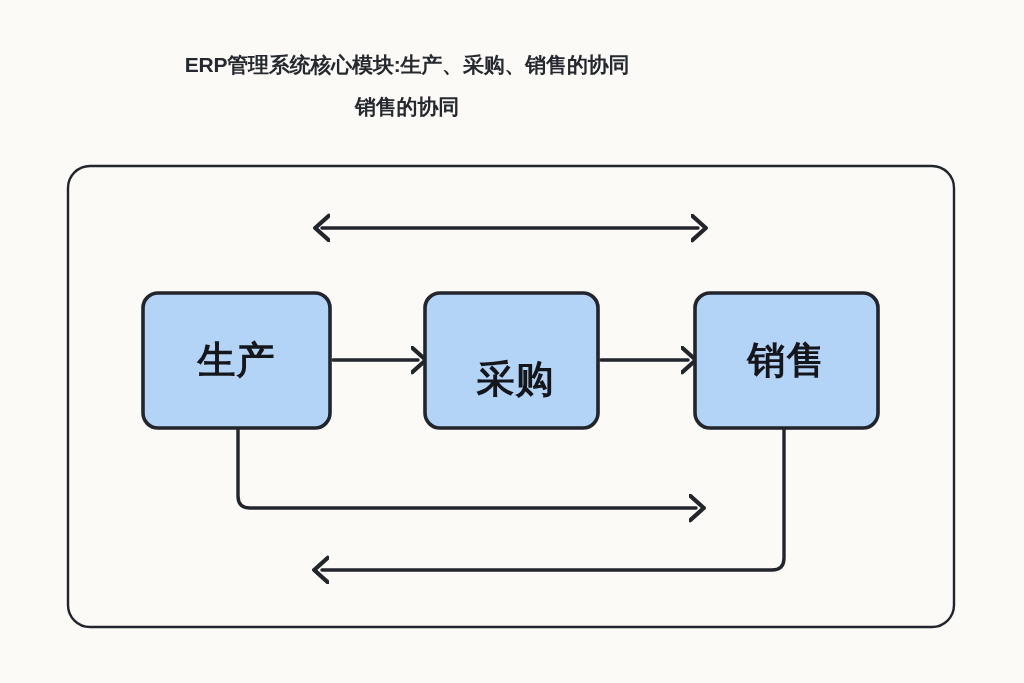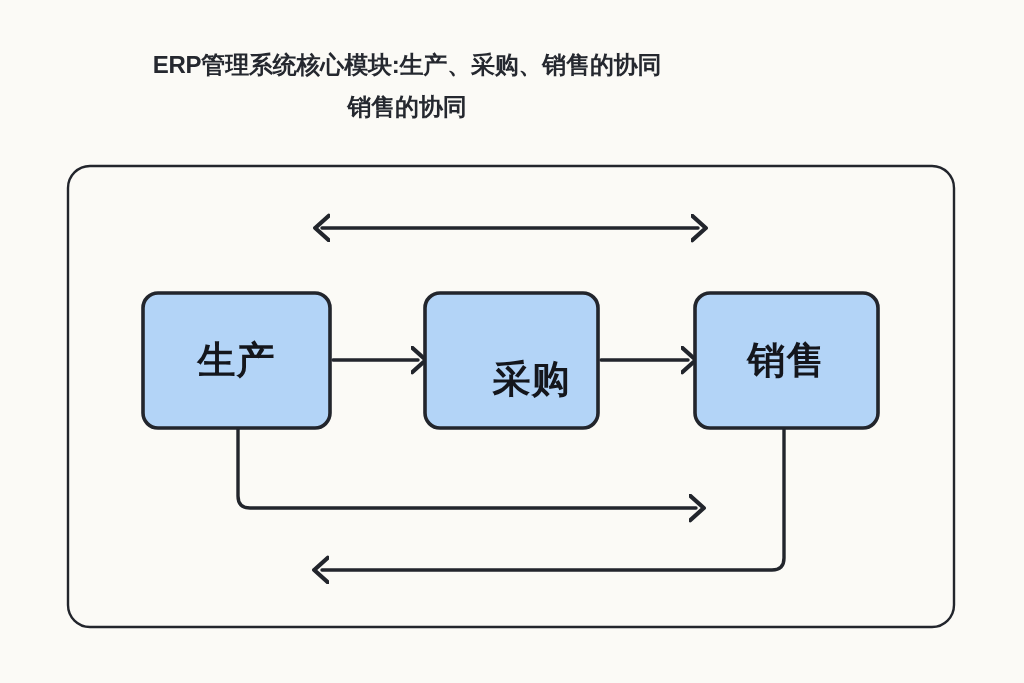--- a/index.html
+++ b/index.html
@@ -22,21 +22,21 @@
     width: 1024px;
     height: 683px;
   }
   .title-block {
     position: absolute;
     left: 0;
     top: 44px;
     width: 814px;
     text-align: center;
     color: #25282f;
-    font-size: 24px;
+    font-size: 21px;
     font-weight: bold;
     line-height: 42px;
     letter-spacing: -0.2px;
   }
   .title-line {
     display: block;
     white-space: pre;
   }
   svg.canvas {
     position: absolute;
@@ -88,16 +88,16 @@
     <path d="M238,428 L238,496 Q238,508 250,508 L696,508" fill="none" stroke="#22252c" stroke-width="3.4" stroke-linecap="round" stroke-linejoin="round" marker-end="url(#ah)"></path>
 
     <path d="M784,428 L784,558 Q784,570 772,570 L322,570" fill="none" stroke="#22252c" stroke-width="3.4" stroke-linecap="round" stroke-linejoin="round" marker-end="url(#ah)"></path>
 
     <rect x="143" y="293" width="187" height="135" rx="15" ry="15" fill="#b3d4f7" stroke="#22252c" stroke-width="3.6"></rect>
     <rect x="425" y="293" width="173" height="135" rx="15" ry="15" fill="#b3d4f7" stroke="#22252c" stroke-width="3.6"></rect>
     <rect x="695" y="293" width="183" height="135" rx="15" ry="15" fill="#b3d4f7" stroke="#22252c" stroke-width="3.6"></rect>
   </svg>
 
   <div class="node-label" style="left:143px; top:293px; width:187px; height:135px;">生产</div>
-  <div class="node-label" style="left:445px; top:293px; width:173px; height:172px;">采购</div>
+  <div class="node-label" style="left:429px; top:293px; width:173px; height:172px;">采购</div>
   <div class="node-label" style="left:695px; top:293px; width:183px; height:135px;text-align:center;">销售</div>
 
 </div>
 
 </body></html>

